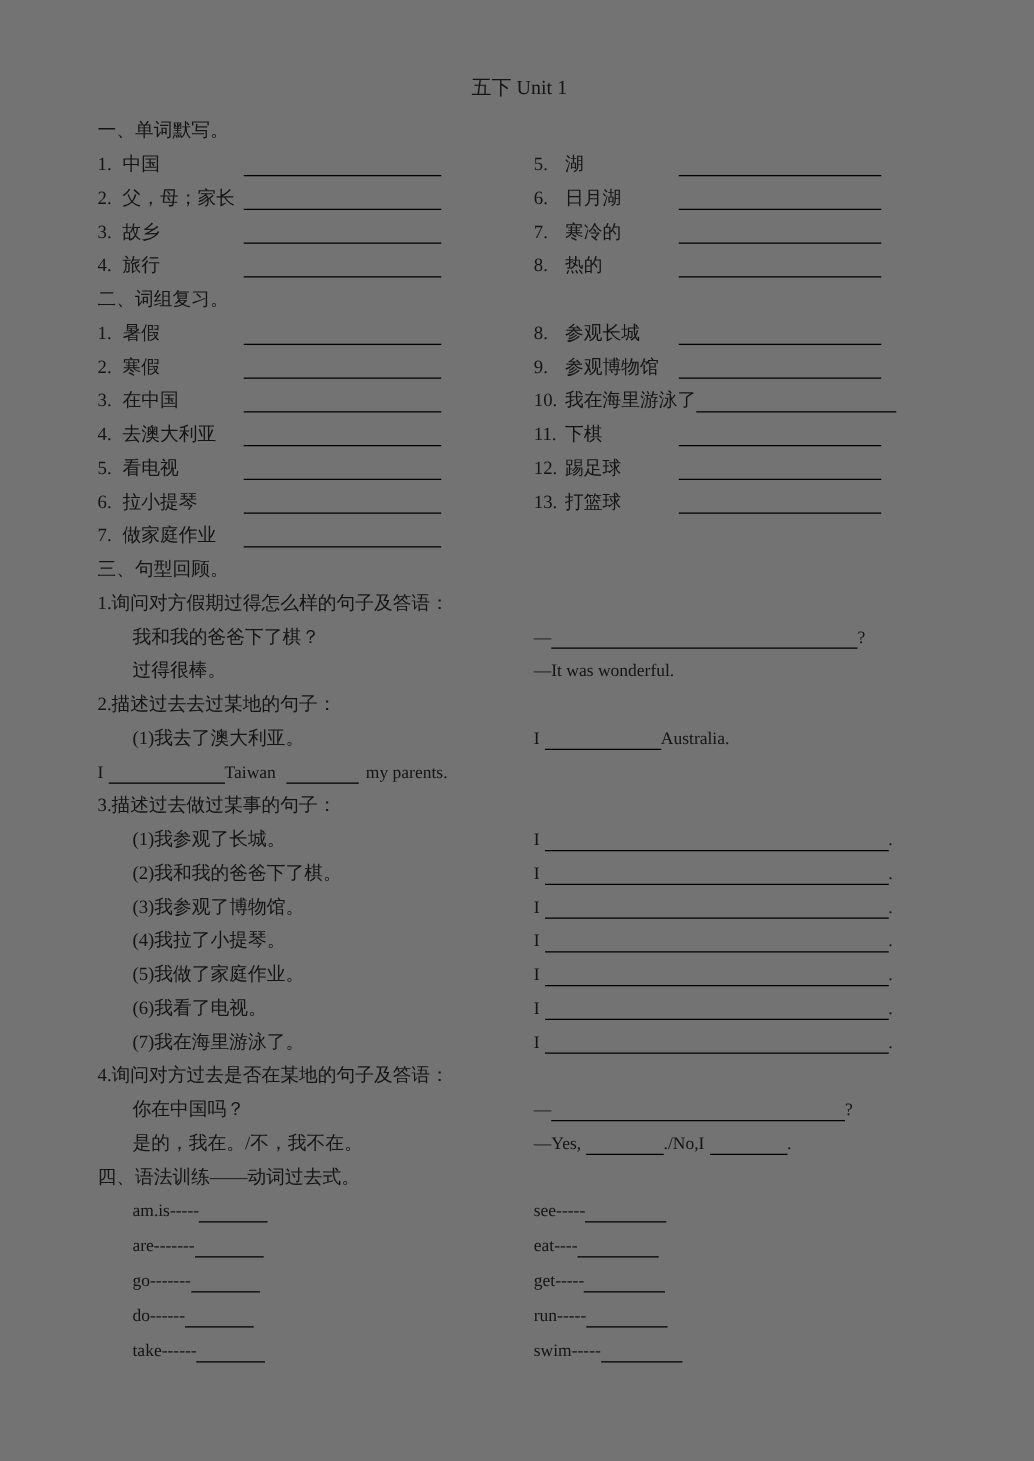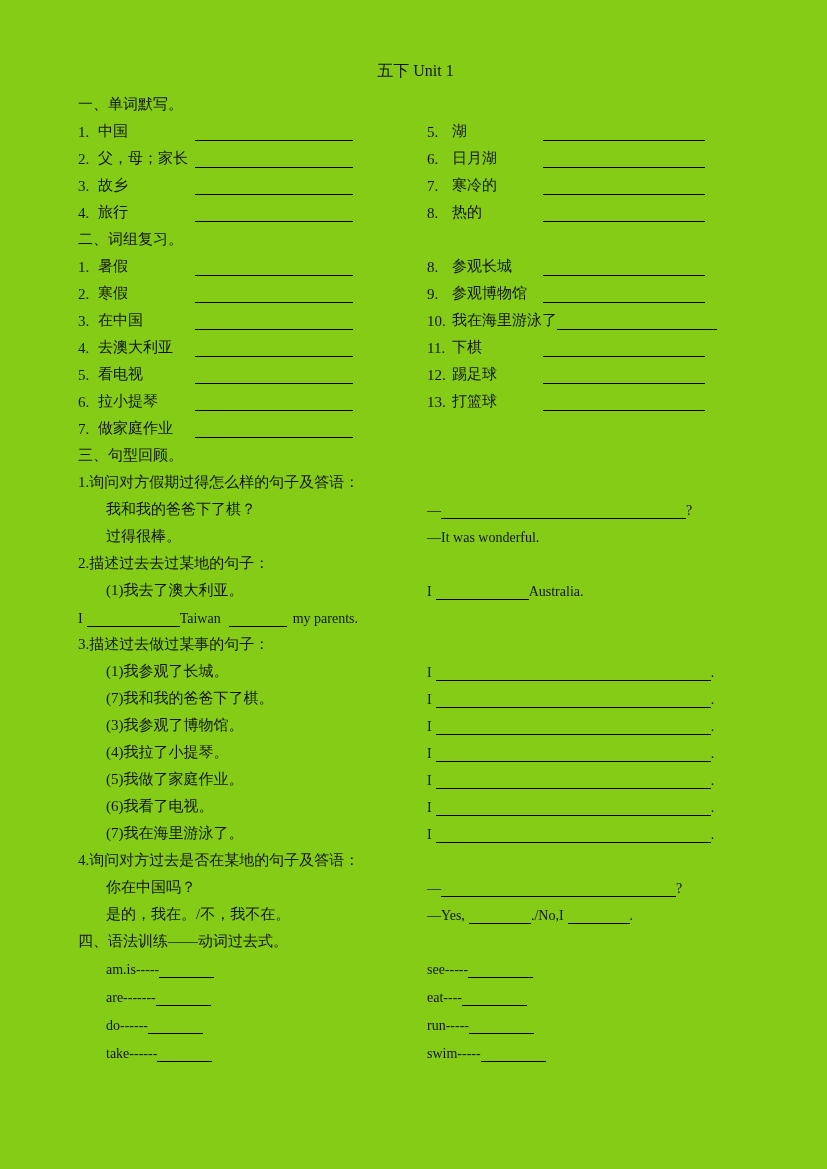--- a/index.html
+++ b/index.html
@@ -1,18 +1,18 @@
 <!DOCTYPE html>
 <html><head>
 <meta charset="utf-8">
 <style>
   * { margin:0; padding:0; box-sizing:border-box; }
   html,body { background:#ffffff; }
   .page {
-    width:827px; height:1169px; background:#84cc16; position:relative;
+    width:827px; height:1169px; background:#737373; position:relative;
     padding:58px 60px 0 78px;
     font-family:"Liberation Serif","DejaVu Serif",serif;
     font-size:15px; color:#141414;
   }
   .title { text-align:center; height:26px; line-height:26px; font-size:16px; margin-left:-14px; }
   .heading { height:27px; display:flex; align-items:flex-end; padding-bottom:4px; }
   .h1 { margin-top:7px;text-align:right; }
   .row { height:27px; display:flex; align-items:flex-end; padding-bottom:4px; }
   .vrow { height:28px; display:flex; align-items:flex-end; padding-bottom:5px; }
   .vfirst { margin-top:0; }
@@ -230,21 +230,21 @@
       <span class="cn">(1)我参观了长城。</span>
     </div>
     <div class="rcol">
       <span class="en">I</span>
       <span class="blank w275 ml4"></span>
       <span class="en">.</span>
     </div>
   </div>
   <div class="row">
     <div class="lcol indent">
-      <span class="cn">(7)我和我的爸爸下了棋。</span>
+      <span class="cn">(2)我和我的爸爸下了棋。</span>
     </div>
     <div class="rcol">
       <span class="en">I</span>
       <span class="blank w275 ml4"></span>
       <span class="en">.</span>
     </div>
   </div>
   <div class="row">
     <div class="lcol indent">
       <span class="cn">(3)我参观了博物馆。</span>
@@ -339,20 +339,30 @@
       <span class="en">are-------</span>
       <span class="blank w55"></span>
     </div>
     <div class="rcol">
       <span class="en">eat----</span>
       <span class="blank w65"></span>
     </div>
   </div>
   <div class="vrow">
     <div class="lcol indent">
+      <span class="en">go-------</span>
+      <span class="blank w55"></span>
+    </div>
+    <div class="rcol">
+      <span class="en">get-----</span>
+      <span class="blank w65"></span>
+    </div>
+  </div>
+  <div class="vrow">
+    <div class="lcol indent">
       <span class="en">do------</span>
       <span class="blank w55"></span>
     </div>
     <div class="rcol">
       <span class="en">run-----</span>
       <span class="blank w65"></span>
     </div>
   </div>
   <div class="vrow">
     <div class="lcol indent">

